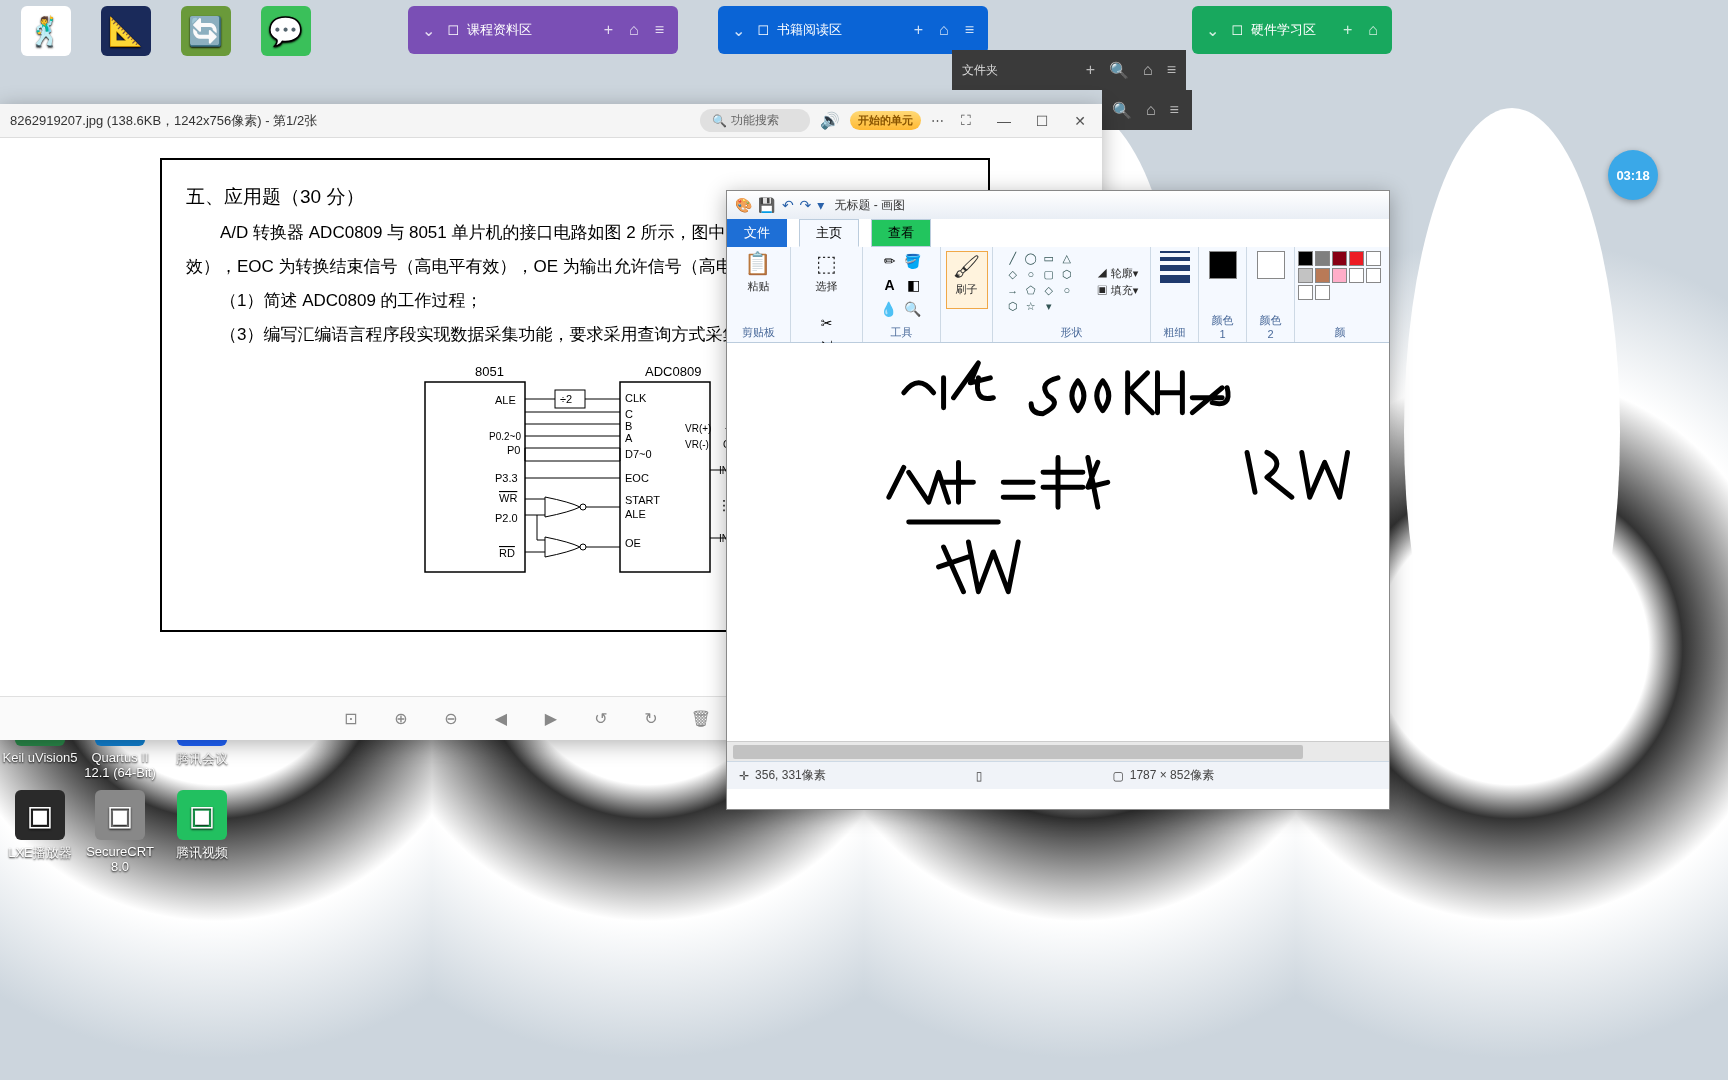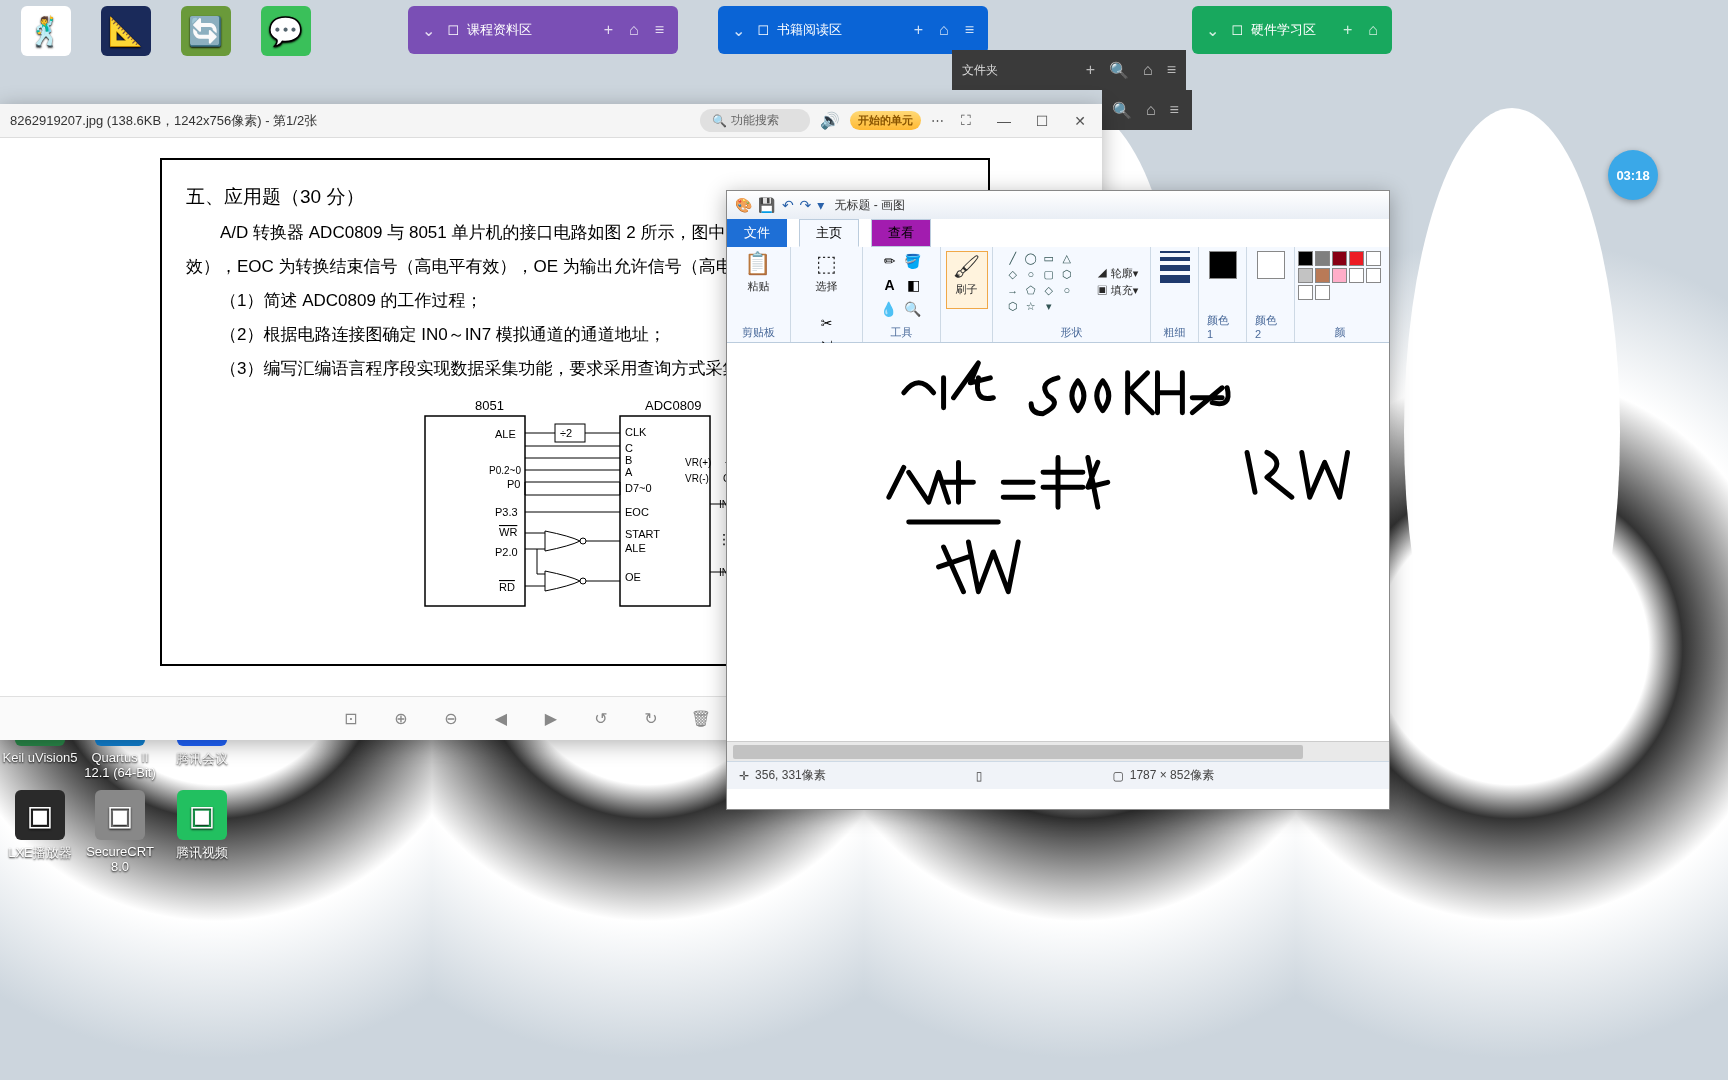--- a/index.html
+++ b/index.html
@@ -35,26 +35,26 @@
 .imgviewer-toolbar { height: 44px; background: #fafafa; border-top: 1px solid #e0e0e0; display: flex; align-items: center; justify-content: center; gap: 28px; }
 .tool-ic { width: 22px; height: 22px; color: #888; cursor: pointer; display:flex; align-items:center; justify-content:center;}
 .tool-ic.active { color: #4a90e2; }
 
 
 .paint { position: absolute; left: 726px; top: 190px; width: 664px; height: 620px; background: #fff; box-shadow: 0 4px 20px rgba(0,0,0,0.3); border: 1px solid #888;}
 .paint-title { height: 28px; background: linear-gradient(#fff,#e9eef5); display: flex; align-items: center; padding: 0 8px; font-size: 12px; gap: 10px; }
 .paint-title .qat { display:flex; gap:6px; align-items:center;}
 .paint-title .qat span{ color:#2a62aa; font-size:14px;}
 .paint-tabs { height: 28px; display: flex; font-size: 13px; gap: 12px; }
-.paint-tab { padding: 4px 16px; border: 1px solid #bcd; background: #a21caf; cursor:pointer;}
+.paint-tab { padding: 4px 16px; border: 1px solid #bcd; background: #22c55e; cursor:pointer;}
 .paint-tab.file { background: #1e6fd6; color: #fff; border-color: #1e6fd6; }
 .paint-tab.active { background: #f5f9ff; border-bottom: 1px solid #f5f9ff; }
 .paint-ribbon { height: 96px; background: #f5f9ff; border-bottom: 1px solid #bcd; display: flex; }
 .ribbon-group { border-right: 1px solid #cdd9e5; padding: 4px 8px 2px; display: flex; flex-direction: column; align-items:center; justify-content:space-between;}
-.ribbon-group .label { font-size: 11px; color: #4a6a9a; text-align:left; }
+.ribbon-group .label { font-size: 11px; color: #4a6a9a; text-align:center; }
 .ribbon-btns { display:flex; gap:4px; flex-wrap:wrap; align-items:center; justify-content:center;}
 .rb-large { width: 42px; height: 58px; display:flex; flex-direction:column; align-items:center; font-size:11px; color:#2a2a2a; gap:2px;}
 .rb-large .ic { font-size:22px;}
 .rb-small { width:20px; height:20px; font-size:14px; display:flex; align-items:center; justify-content:center;}
 .brush-active { border: 1px solid #f0a848; background:#fff3dd; padding:2px;}
 .shapes-box { width: 86px; display: flex; flex-wrap: wrap; gap: 2px; }
 .shapes-box span { width: 16px; height: 14px; font-size: 11px; color:#355; display:flex; align-items:center; justify-content:center;}
 .color-swatch { width: 15px; height: 15px; border: 1px solid #888; }
 .color-big { width: 28px; height: 28px; border: 1px solid #888; }
 .stroke-lines { width:36px; display:flex; flex-direction:column; gap:4px; align-items:center;}
@@ -185,21 +185,20 @@
         <span class="win-btn">✕</span>
       </div>
     </div>
   </div>
 
   <div class="imgviewer-body">
     <div class="exam-page">
       <div class="exam-title">五、应用题（30 分）</div>
       <div class="indent">A/D 转换器 ADC0809 与 8051 单片机的接口电路如图 2 所示，图中 START 为启动信号（正脉冲有效），EOC 为转换结束信号（高电平有效），OE 为输出允许信号（高电平有效）。</div>
       <div class="indent">（1）简述 ADC0809 的工作过程；</div>
-      <div class="indent">（2）根据电路连接图确定 IN0～IN7 模拟通道的通道地址；</div>
       <div class="indent">（3）编写汇编语言程序段实现数据采集功能，要求采用查询方式采集 IN</div>
 
       <div class="circuit-fig">
         <svg viewBox="0 0 360 250">
           <text x="80" y="14" font-size="13">8051</text>
           <text x="250" y="14" font-size="13">ADC0809</text>
           <rect x="30" y="20" width="100" height="190" fill="none" stroke="#000" stroke-width="1.5"></rect>
           <rect x="225" y="20" width="90" height="190" fill="none" stroke="#000" stroke-width="1.5"></rect>
 
           <rect x="160" y="28" width="30" height="18" fill="none" stroke="#000"></rect>

